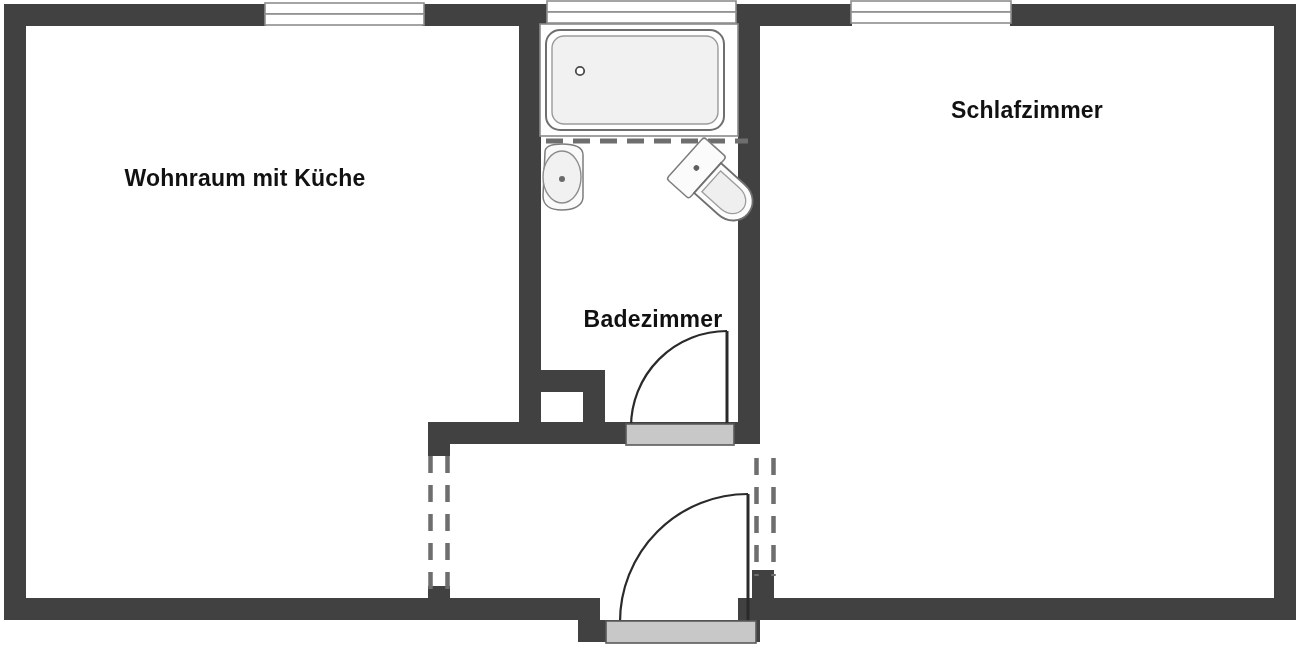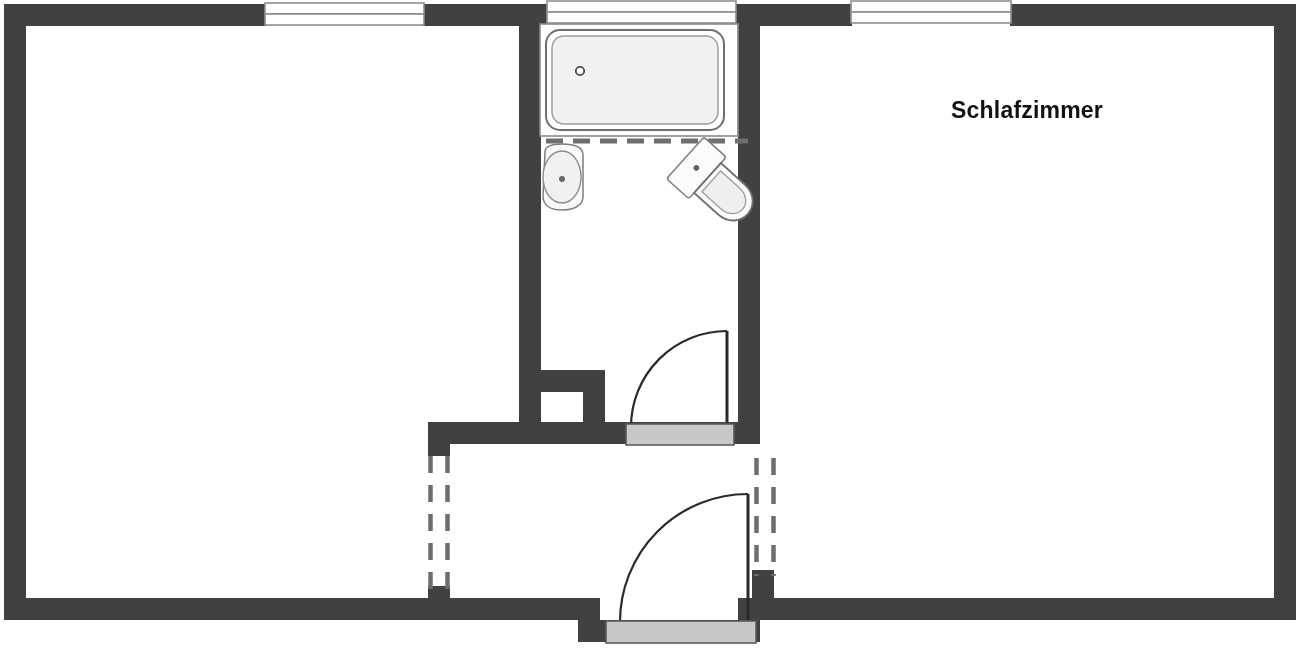--- a/index.html
+++ b/index.html
@@ -180,18 +180,20 @@
 
         <line x1="748" y1="494" x2="748" y2="622" stroke="#2a2a2a" stroke-width="3"></line>
 
         <rect x="606" y="621" width="150" height="22" fill="#c8c8c8" stroke="#5a5a5a" stroke-width="1.6"></rect>
       </g>
 
     </g>
 
   </svg>
 
+  <div class="room-label" style="left:245px; top:178px;">Wohnraum mit Küche</div>
 
   <div class="room-label" style="left:1027px; top:110px;">Schlafzimmer</div>
 
+  <div class="room-label" style="left:653px; top:319px;">Badezimmer</div>
 
 
 </div>
 
 </body></html>

